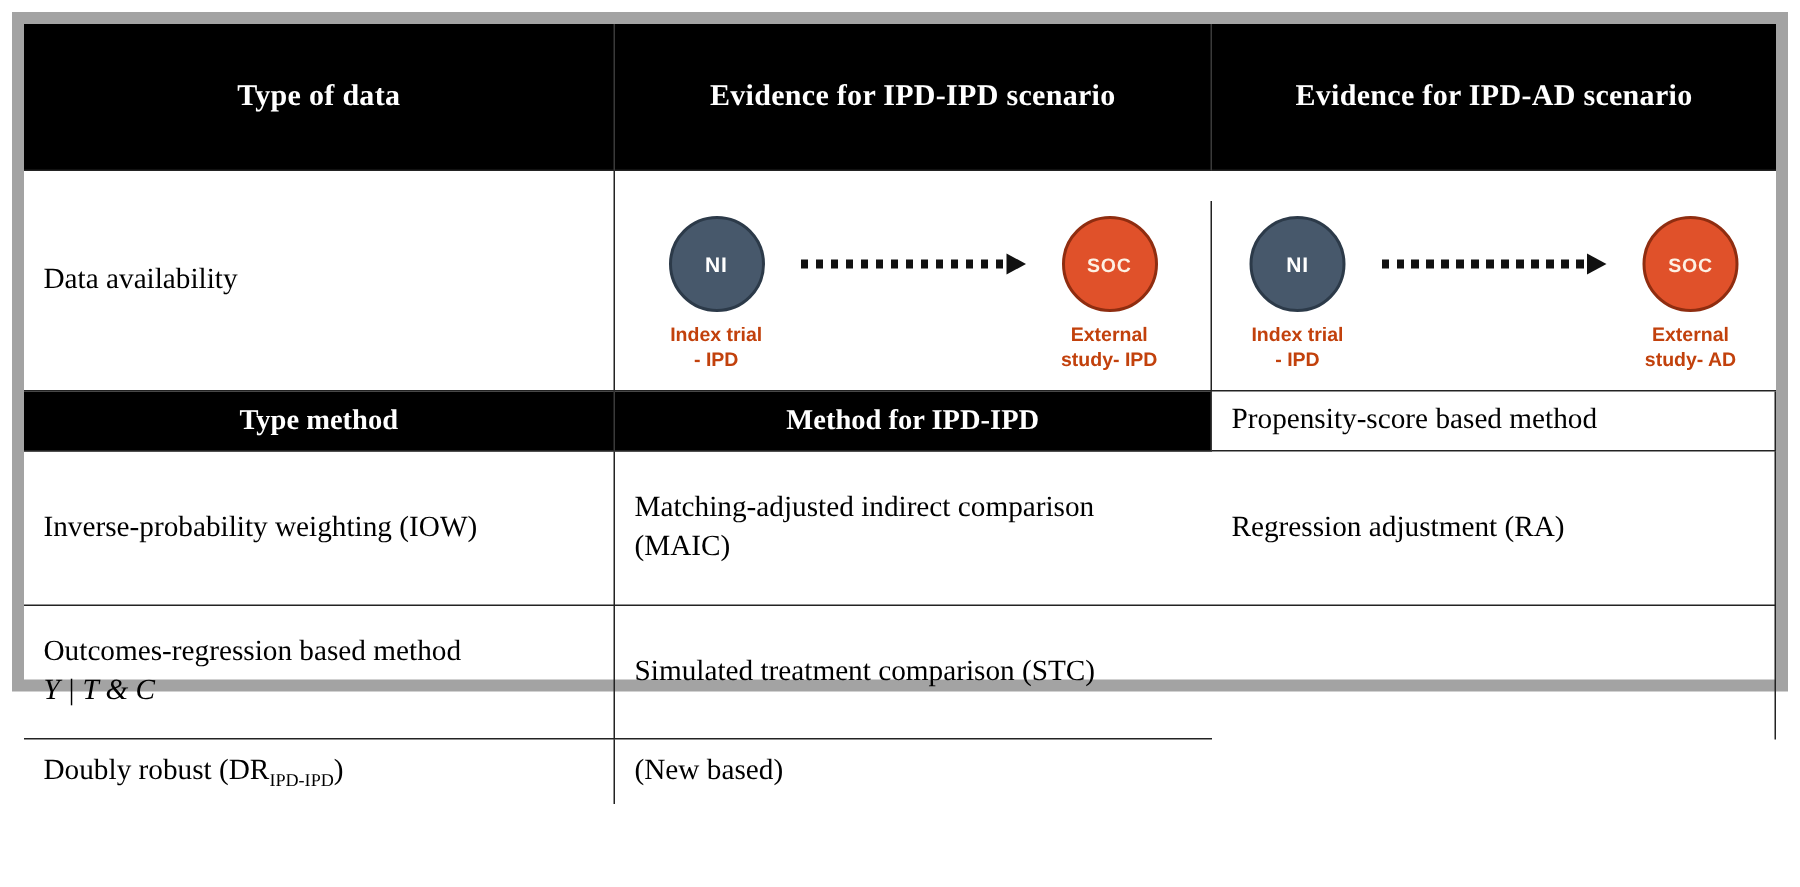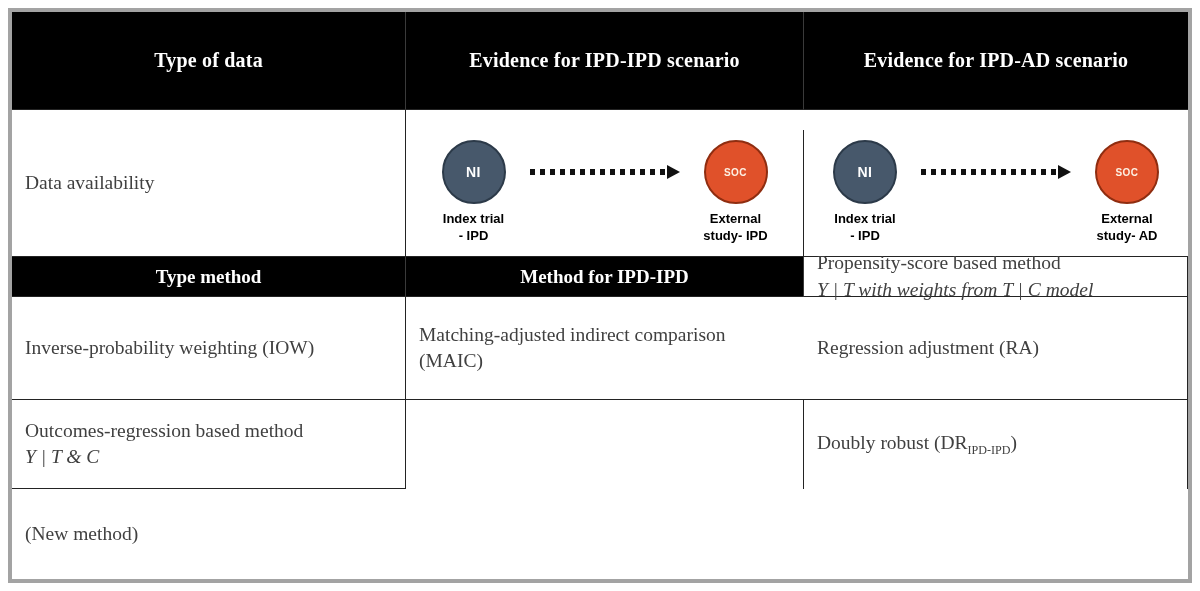--- a/index.html
+++ b/index.html
@@ -2,22 +2,22 @@
 <html><head>
 <meta charset="utf-8">
 <style>
   html,body { margin:0; padding:0; }
   body {
     width:1200px; height:591px; overflow:hidden; background:#ffffff;
     font-family:"Liberation Serif", serif;
   }
   .frame {
     box-sizing:border-box;
-    width:1184px; height:575px; margin:8px;
-    border:4px solid #a3a3a3;
+    width:1184px; height:453px; margin:8px;
+    border:8px solid #a3a3a3;
     background:#ffffff;
     display:grid;
     grid-template-columns:394px 398px 1fr;
     grid-template-rows:98px 147px 40px 103px 89px 1fr;
   }
   .cell {
     box-sizing:border-box;
     border-right:1.5px solid #232323;
     border-bottom:1.5px solid #232323;
     display:flex;
@@ -29,40 +29,40 @@
     background:#000000; color:#ffffff;
     align-items:center; justify-content:center;
     font-weight:bold; text-align:center;
     border-right-color:#3a3a3a;
   }
   .h1 { font-size:20px; letter-spacing:0.2px; }
   .h2 { font-size:19px; }
   .body-cell {
     flex-direction:column; justify-content:center;
     padding:8px 12px 8px 13px;
-    font-size:19.5px; color:#404040; line-height:1.34;
+    font-size:19.5px; color:#000000; line-height:1.34;
   }
   .formula { font-style:italic; }
   sub.dr-sub { font-size:0.62em; }
   .diagram-cell { align-items:flex-start; justify-content:center; padding-top:10px;margin-top:20px; }
   .diagram { display:flex; align-items:flex-start; }
   .node { display:flex; flex-direction:column; align-items:center; width:112px; }
   .circle {
     box-sizing:content-box;
     width:60px; height:60px; border-radius:50%;
     display:flex; align-items:center; justify-content:center;
     font-family:"Liberation Sans", sans-serif; font-weight:bold;
     letter-spacing:0.5px;
   }
   .circle-ni  { background:#47586b; border:2px solid #2c3a49; color:#ffffff; font-size:14px; }
-  .circle-soc { background:#e0512a; border:2px solid #8f2d10; color:#fdf1e4; font-size:10px; }
+  .circle-soc { background:#e0512a; border:2px solid #8f2d10; color:#fdf1e4; font-size:13px; }
   .node-label {
     margin-top:7px;
     font-family:"Liberation Sans", sans-serif; font-weight:bold;
-    font-size:13px; color:#000000; text-align:center; line-height:1.3;
+    font-size:13px; color:#c2410c; text-align:center; line-height:1.3;
   }
   .arrow { display:flex; align-items:center; height:14px; margin-top:25px; }
   .dots {
     width:138px; height:6px;
     background:repeating-linear-gradient(90deg,#111 0px,#111 5px,transparent 5px,transparent 10px);
   }
   .arrow-head {
     width:0; height:0;
     border-top:7px solid transparent;
     border-bottom:7px solid transparent;
@@ -145,39 +145,41 @@
 
   <div class="cell head-cell h2">
     <span>Type method</span>
   </div>
   <div class="cell head-cell h2">
     <span>Method for IPD-IPD</span>
   </div>
 
   <div class="cell body-cell">
     <div>Propensity-score based method</div>
-    <div class="formula">Y | T with weights from T | C model</div>
   </div>
   <div class="cell body-cell">
     <div>Inverse-probability weighting (IOW)</div>
   </div>
   <div class="cell body-cell last-col">
     <div>Matching-adjusted indirect comparison (MAIC)</div>
   </div>
 
   <div class="cell body-cell">
     <div>Regression adjustment (RA)</div>
   </div>
   <div class="cell body-cell">
     <div>Outcomes-regression based method</div>
     <div class="formula">Y | T &amp; C</div>
   </div>
+  <div class="cell body-cell last-col">
+    <div>Simulated treatment comparison (STC)</div>
+  </div>
 
   <div class="cell body-cell last-row">
   </div>
   <div class="cell body-cell last-row">
     <div><span>Doubly robust (DR</span><sub class="dr-sub">IPD-IPD</sub><span>)</span></div>
   </div>
   <div class="cell body-cell last-row last-col">
-    <div>(New method)</div>
+    <div>(New based)</div>
   </div>
 
 </div>
 
 </body></html>

